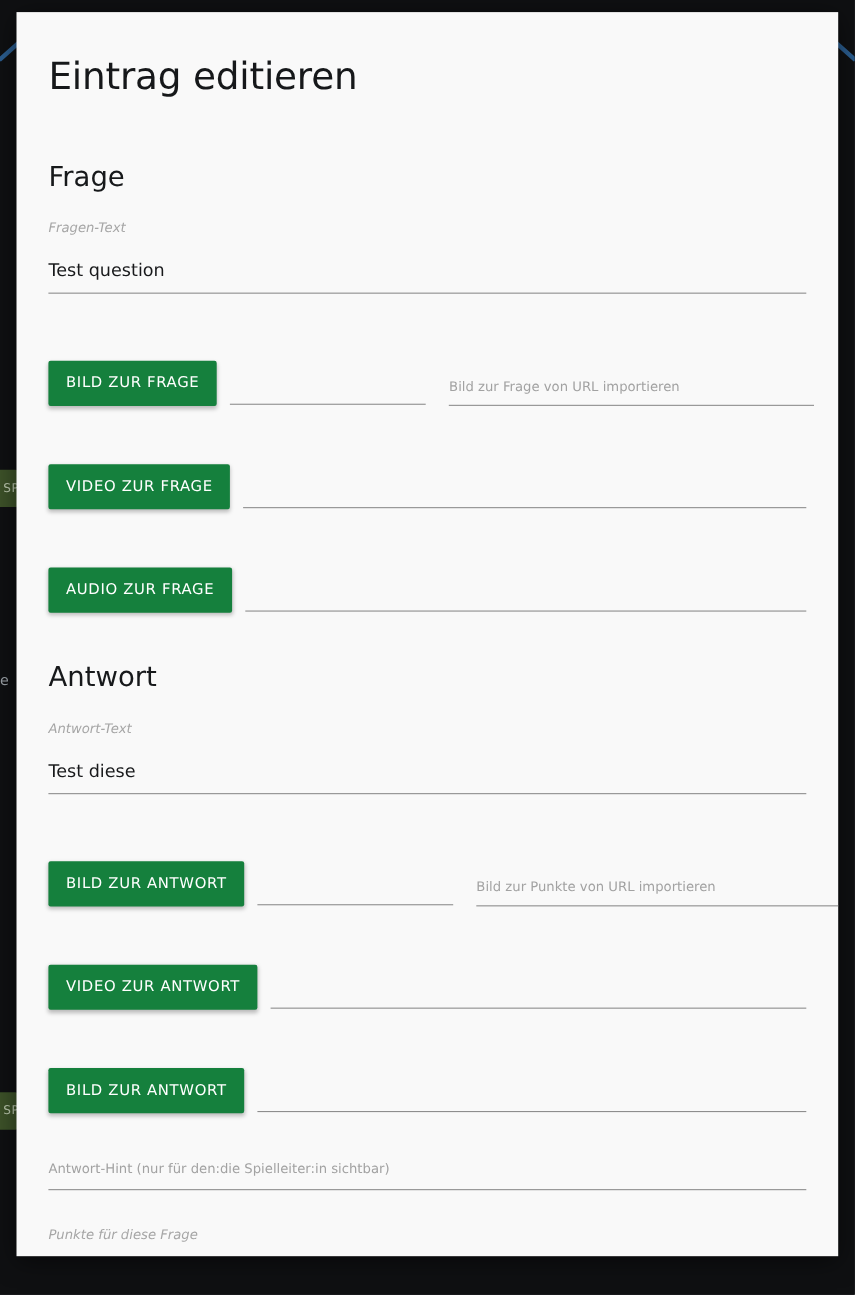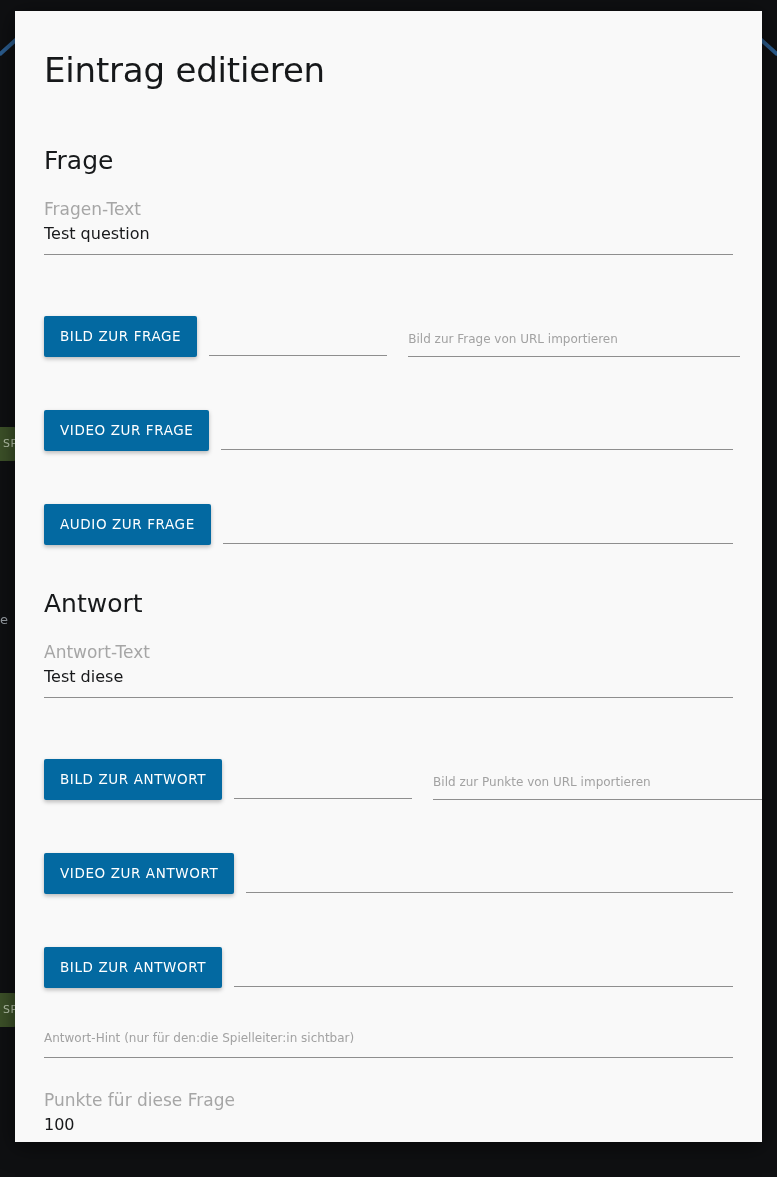--- a/index.html
+++ b/index.html
@@ -92,44 +92,46 @@
     margin: 0;
     font-size: 25px;
     font-weight: 400;
     color: #17191b;
   }
 
   .field {
     position: relative;
   }
   .field-label {
-    font-size: 17px;
+    font-size: 12px;
     color: #a6a6a6;
     line-height: 1;
     padding-bottom: 8px;
+    font-style: italic;
   }
   .field-value {
     font-size: 16px;
     color: #18191b;
     line-height: 1;
     padding-bottom: 12px;
+    margin-top: 17px;
   }
   .field-underline {
     height: 1px;
     background: #8e8e8e;
   }
 
   
   .media-row {
     display: flex;
     align-items: flex-end;
     height: 68px;
   }
   .media-btn {
-    background: #0369a1;
+    background: #15803d;
     color: #ffffff;
     border: 0;
     border-radius: 2px;
     font-size: 13.5px;
     letter-spacing: .6px;
     font-family: "DejaVu Sans", sans-serif;
     padding: 0 16px;
     height: 41px;
     line-height: 41px;
     box-shadow: 0 2px 4px rgba(0,0,0,.26);

